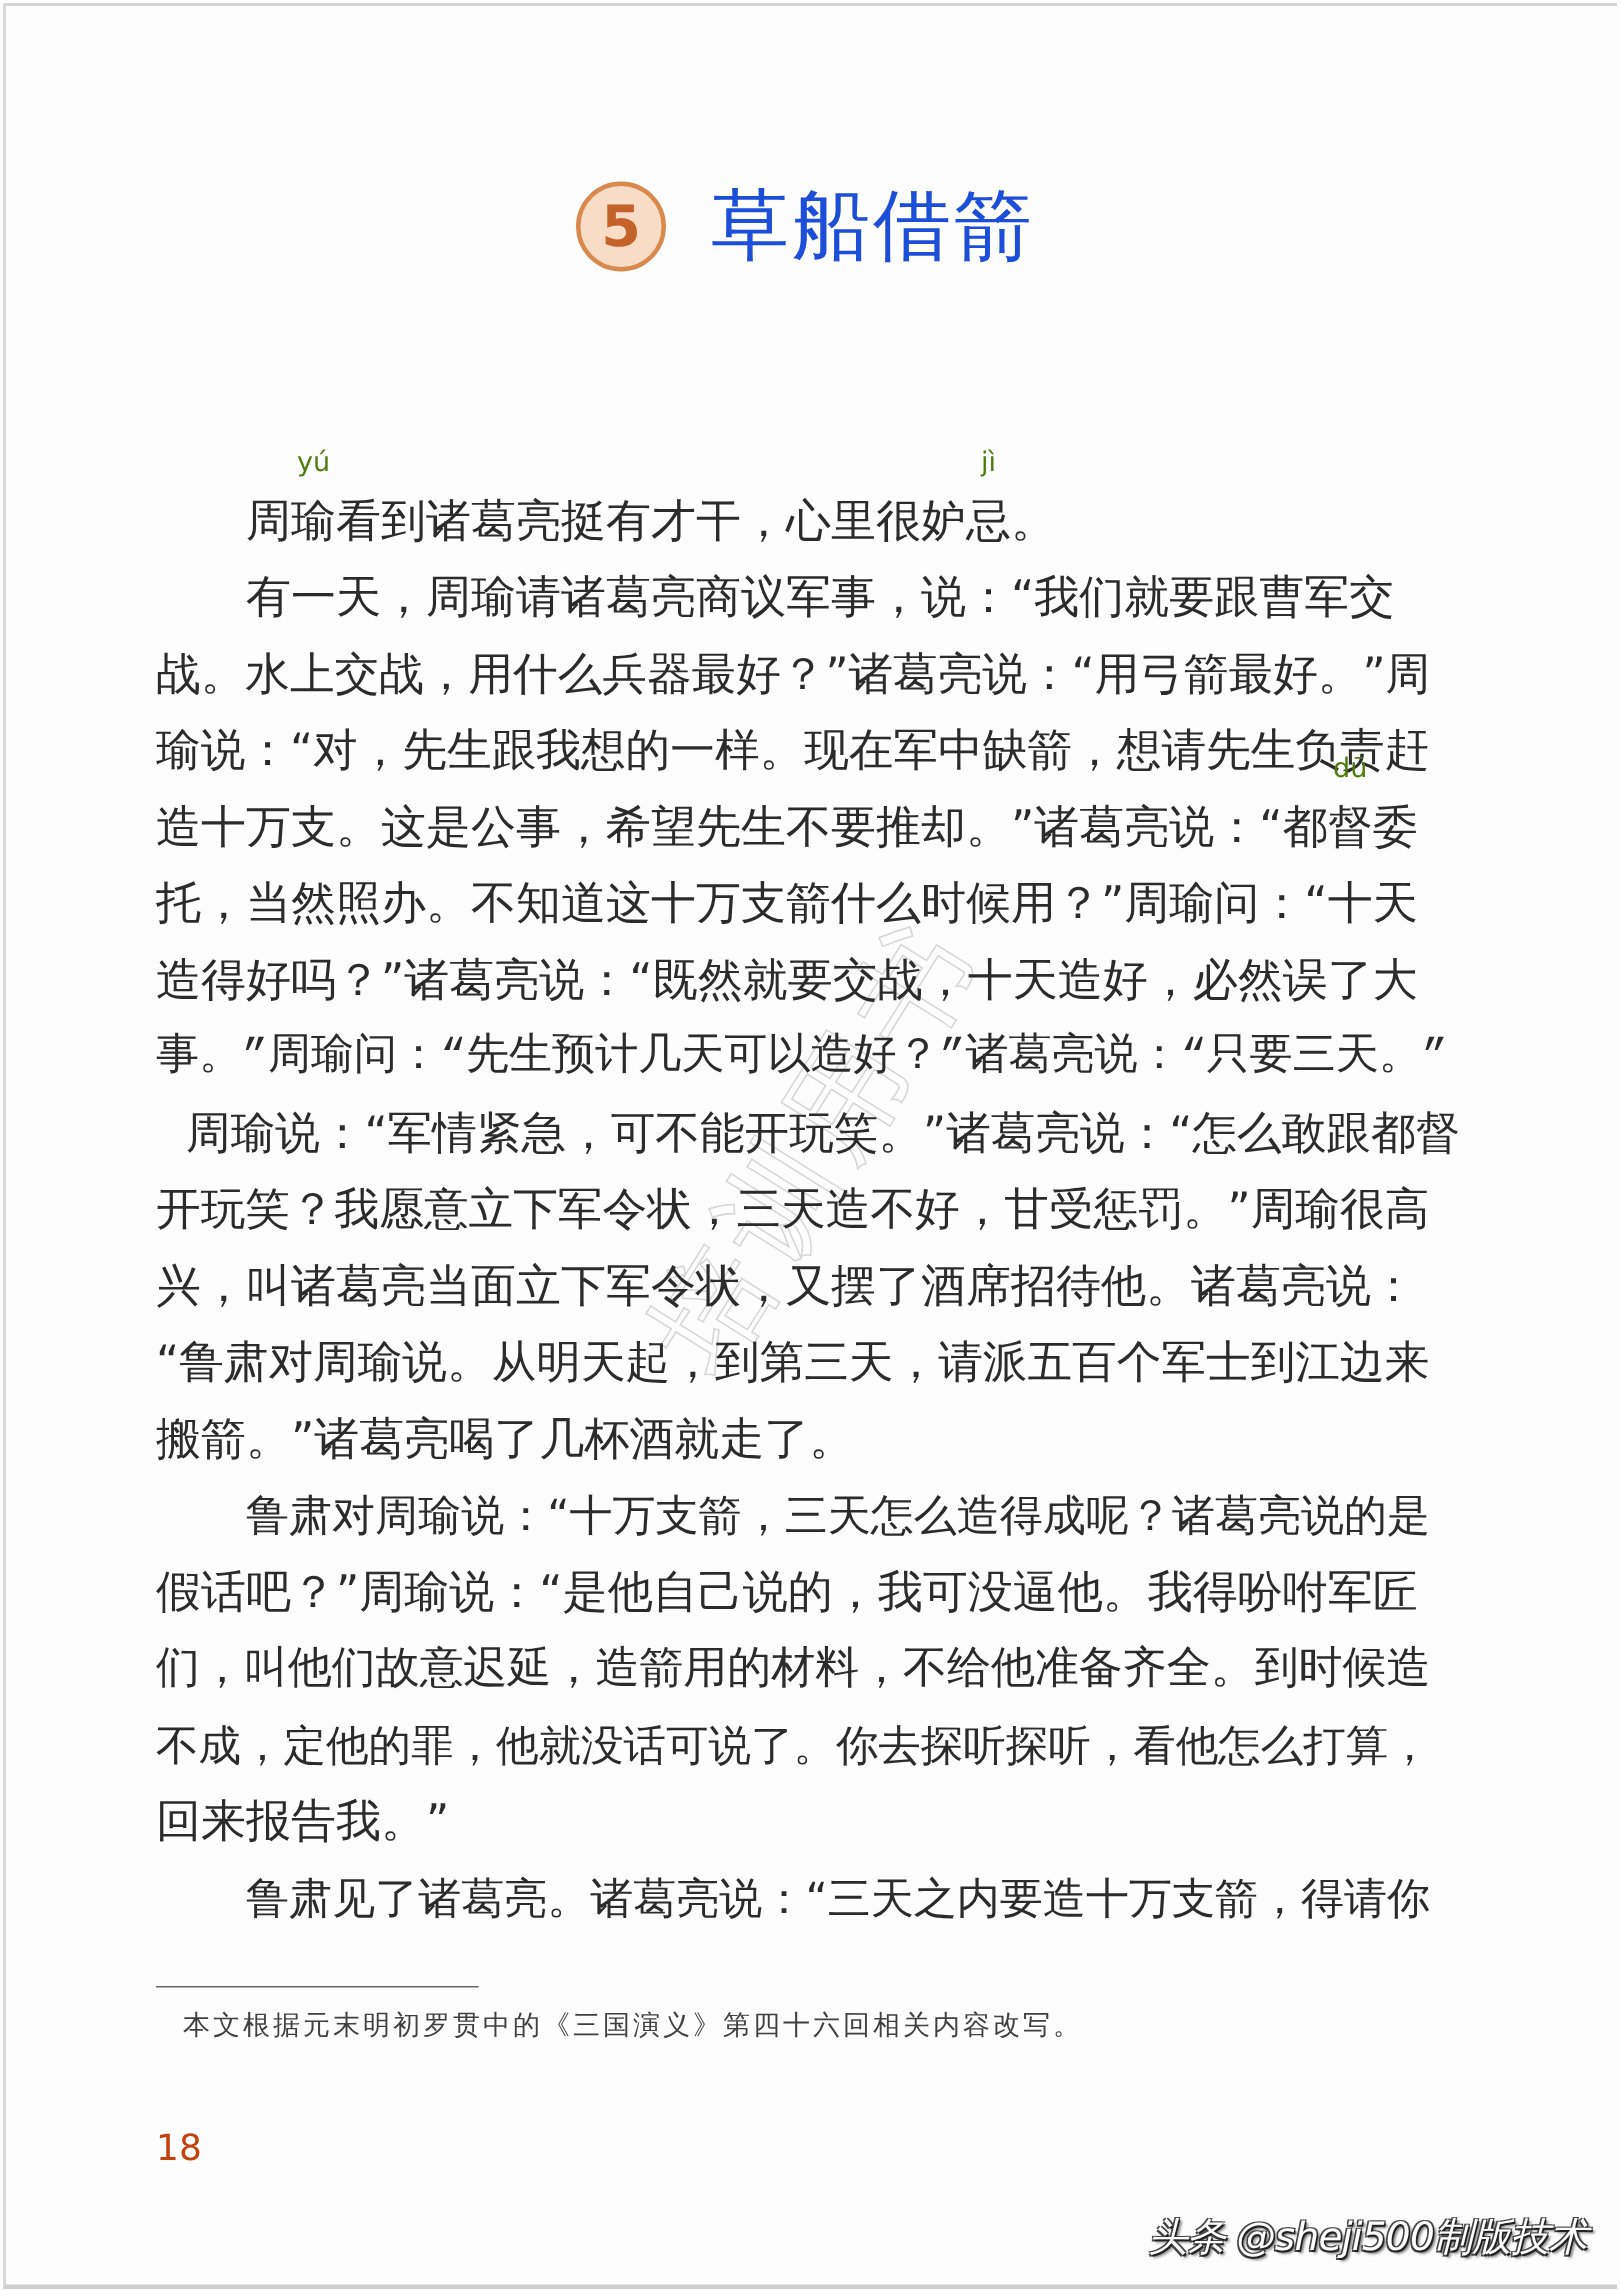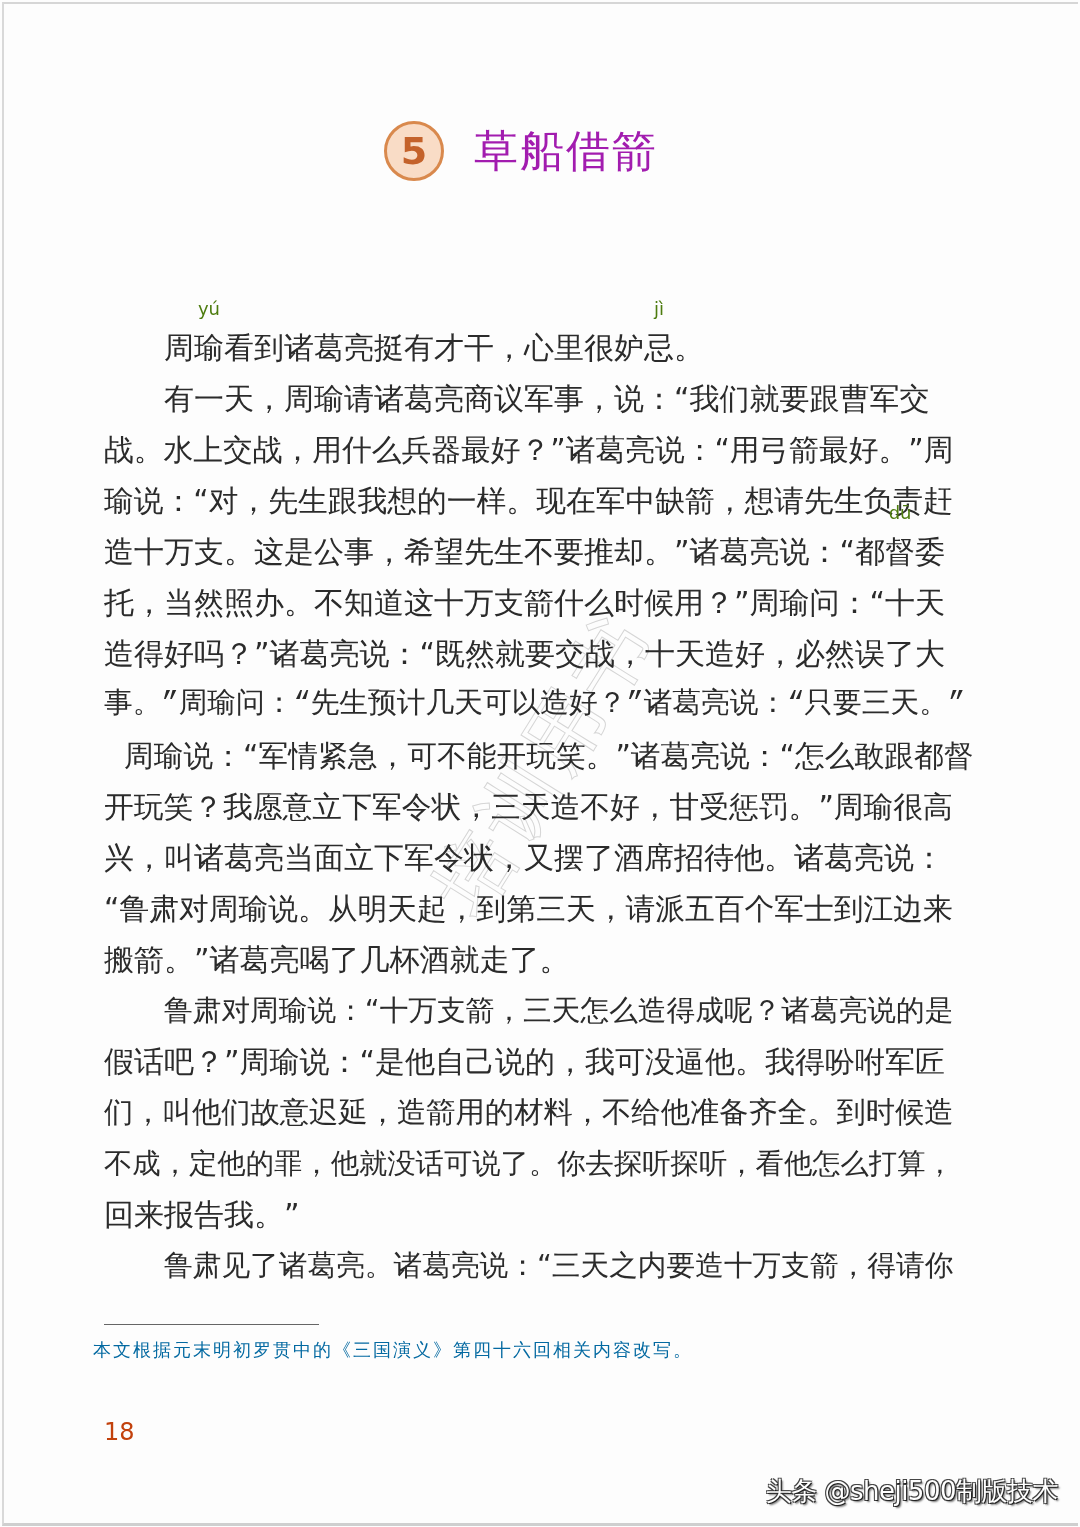--- a/index.html
+++ b/index.html
@@ -45,22 +45,22 @@
       align-items: center;
       justify-content: center;
       color: #c4622b;
       font-family: "DejaVu Sans", "Liberation Sans", sans-serif;
       font-weight: bold;
       font-size: 38px;
       line-height: 1;
       margin-right: 30px;
     }
     .lesson-title {
-      font-size: 44px;
-      color: #a21caf;
+      font-size: 52px;
+      color: #1d4ed8;
       letter-spacing: 2px;
       font-family: "DejaVu Serif", "Liberation Serif", serif;
     }
     .body-text {
       position: absolute;
       left: 100px;
       top: 318px;
       width: 850px;
       font-size: 30px;
       line-height: 51px;
@@ -106,44 +106,45 @@
     .footnote-rule {
       position: absolute;
       left: 100px;
       top: 1320px;
       width: 215px;
       height: 0;
       border-top: 1px solid #666;
     }
     .footnote {
       position: absolute;
-      left: 89px;
+      left: 118px;
       top: 1334px;
       font-size: 18px;
       letter-spacing: 2px;
-      color: #0369a1;
+      color: #404040;
       font-family: "DejaVu Sans", "Liberation Sans", sans-serif;
     }
     .page-number {
       position: absolute;
       left: 100px;
       top: 1414px;
       font-size: 24px;
       color: #c2410c;
       font-family: "DejaVu Sans", "Liberation Sans", sans-serif;
     }
     .source-watermark {
       position: absolute;
       right: 22px;
       top: 1474px;
       font-size: 26px;
       color: #ffffff;
       font-family: "DejaVu Sans", "Liberation Sans", sans-serif;
       text-shadow: 1px 1px 0 #222, -1px -1px 0 #444, 1px -1px 0 #444, -1px 1px 0 #444, 2px 2px 2px rgba(0,0,0,0.6);
       letter-spacing: -0.5px;
+      font-style: italic;
     }
   </style>
 </head>
 <body>
 
 <div class="page">
 
   <div class="title-row">
     <div class="lesson-badge">
       <span>5</span>

